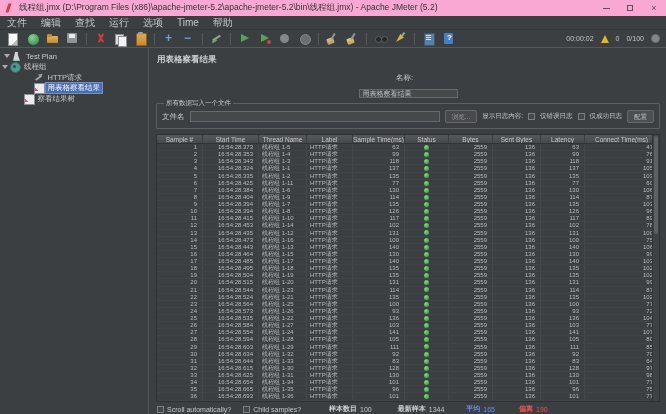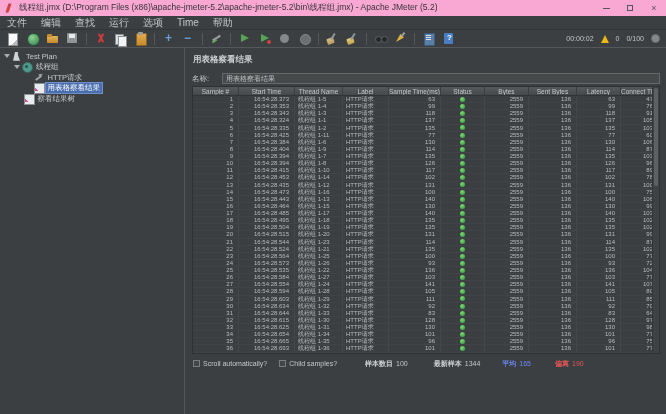--- a/index.html
+++ b/index.html
@@ -56,42 +56,42 @@
   .ic-function-helper::before { content:""; position:absolute; left:2px; top:1px; width:9px; height:11px; background:#5b80a8; border:1px solid #3d5a7a; border-radius:1px; }
   .ic-function-helper::after { content:""; position:absolute; left:4px; top:3px; width:5px; height:1px; background:#d7dde2; box-shadow:0 2px 0 #d7dde2, 0 4px 0 #d7dde2; }
   .ic-help::before { content:""; position:absolute; left:2px; top:1px; width:9px; height:11px; background:#4a7ec2; border-radius:1px; }
   .ic-help::after { content:"?"; position:absolute; left:5px; top:1px; font-size:8px; color:#fff; font-weight:bold; }
   .tstats { margin-left:auto; display:flex; align-items:center; gap:7px; font-size:7px; color:#c4c7c9; }
   .warn-tri { width:0; height:0; border-left:4.5px solid transparent; border-right:4.5px solid transparent; border-bottom:8px solid #e8b616; display:inline-block; }
   .thread-ind { width:9px; height:9px; border-radius:50%; background:#84888a; border:1px solid #6b6f71; display:inline-block; }
 
   
   .content { flex:1; display:flex; min-height:0; }
-  .tree { width:185px; flex:none; border-right:1px solid #515558; padding-top:3px; overflow:hidden; }
+  .tree { width:149px; flex:none; border-right:1px solid #515558; padding-top:3px; overflow:hidden; }
   .tree-row { height:10.5px; display:flex; align-items:center; font-size:7.5px; color:#c7cacc; white-space:nowrap; }
   .tree-row.selected .tree-label { background:#4b6eaf; color:#fff; outline:1px solid #6e8fc9; }
   .tree-label { padding:0 2px; line-height:9.5px; }
   .tarrow { width:0; height:0; border-left:3.5px solid transparent; border-right:3.5px solid transparent; border-top:4.5px solid #a9acae; margin-right:2px; flex:none; }
   .tarrow-spacer { width:9.5px; flex:none; }
   .ti { width:9px; height:9px; position:relative; margin-right:3px; flex:none; }
   .ti-test-plan::before { content:""; position:absolute; left:1px; top:0; width:7px; height:9px; background:#cfd2d4; clip-path:polygon(30% 0, 70% 0, 70% 35%, 100% 100%, 0 100%); }
   .ti-thread-group::before { content:""; position:absolute; left:0; top:0; width:9px; height:9px; border-radius:50%; background:#4e9a8e; border:1px solid #35695f; }
   .ti-thread-group::after { content:""; position:absolute; left:3px; top:3px; width:3px; height:3px; border-radius:50%; background:#2c4f49; }
   .ti-header-manager::before, .ti-header-manager::after { content:""; position:absolute; left:4px; top:0; width:1.5px; height:9px; background:#c3c6c8; }
   .ti-header-manager::before { transform:rotate(30deg); }
   .ti-header-manager::after { transform:rotate(-30deg); }
   .ti-http-request::before { content:""; position:absolute; left:1px; top:4px; width:7px; height:2px; background:#9fa3a5; transform:rotate(-35deg); }
   .ti-http-request::after { content:""; position:absolute; right:0; top:0; width:0; height:0; border-left:4px solid #9fa3a5; border-top:2.5px solid transparent; border-bottom:2.5px solid transparent; transform:rotate(-35deg); }
   .ti-chart::before { content:""; position:absolute; left:0; top:0; width:9px; height:9px; background:#e9ecee; border:1px solid #8c8f91; }
   .ti-chart::after { content:""; position:absolute; left:1px; bottom:1px; width:7px; height:5px; background:linear-gradient(to top right, #d4509b 30%, transparent 30%); }
 
   
   .main { flex:1; padding:4px 6px 0 7px; display:flex; flex-direction:column; min-width:0; }
   .panel-title { font-size:8.5px; font-weight:bold; color:#ced1d3; margin:2px 0 7px 1px; }
-  .frow { display:flex; align-items:center; gap:6px; }
+  .frow { display:flex; align-items:center; gap:6px;flex-direction:column; }
   .flabel { font-size:7.5px; color:#c4c7c9; flex:none; width:24px; }
   .tinput { flex:1; height:11px; background:#45494a; border:1px solid #646a6c; color:#bfc2c4; font-size:7px; padding:0 3px; font-family:"Liberation Sans",sans-serif; min-width:0; }
   fieldset.filegroup { border:1px solid #5c6062; border-radius:1px; padding:2px 5px 5px; margin:1px 0 3px; }
   fieldset.filegroup legend { font-size:6.5px; color:#c4c7c9; padding:0 2px; margin-left:2px; }
   .fgrow { display:flex; align-items:center; gap:5px; }
   .fgrow .flabel { width:auto; }
   .file-input { max-width:278px; }
   .btn { height:13px; background:#4c5052; border:1px solid #646a6c; border-radius:2px; color:#c4c7c9; font-size:6.5px; padding:0 6px; font-family:"Liberation Sans",sans-serif; flex:none; line-height:11px; }
   .btn.dim { color:#999d9f; background:#47494b; }
   .cb { width:7px; height:7px; background:#43474a; border:1px solid #7a7e80; flex:none; display:inline-block; }
@@ -186,21 +186,21 @@
     </span>
   </div>
 
   <div class="content">
     <div class="tree">
         <div class="tree-row" style="padding-left: 4px;">
           <span class="tarrow"></span>
           <span class="ti ti-test-plan"></span>
           <span class="tree-label">Test Plan</span>
         </div>
-        <div class="tree-row" style="padding-left: 14px;">
+        <div class="tree-row" style="padding-left: 2px;">
           <span class="tarrow"></span>
           <span class="ti ti-thread-group"></span>
           <span class="tree-label">线程组</span>
         </div>
         <div class="tree-row" style="padding-left: 24px;">
           <span class="tarrow-spacer"></span>
           <span class="ti ti-http-request"></span>
           <span class="tree-label">HTTP请求</span>
         </div>
         <div class="tree-row selected" style="padding-left: 24px;">
@@ -216,20 +216,34 @@
       </div>
 
     <div class="main">
       <div class="panel-title">用表格察看结果</div>
 
       <div class="frow">
         <span class="flabel">名称:</span>
         <input class="tinput" value="用表格察看结果" style="">
       </div>
 
+      <fieldset class="filegroup">
+        <legend>所有数据写入一个文件</legend>
+        <div class="fgrow">
+          <span class="flabel">文件名</span>
+          <input class="tinput file-input" value="" style="">
+          <button class="btn dim">浏览...</button>
+          <span class="cblabel">显示日志内容:</span>
+          <span class="cb"></span>
+          <span class="cblabel">仅错误日志</span>
+          <span class="cb"></span>
+          <span class="cblabel">仅成功日志</span>
+          <button class="btn">配置</button>
+        </div>
+      </fieldset>
 
       <div class="tablewrap">
         <div class="thead">
             <div class="th">Sample #</div>
             <div class="th">Start Time</div>
             <div class="th">Thread Name</div>
             <div class="th">Label</div>
             <div class="th">Sample Time(ms)</div>
             <div class="th">Status</div>
             <div class="th">Bytes</div>

